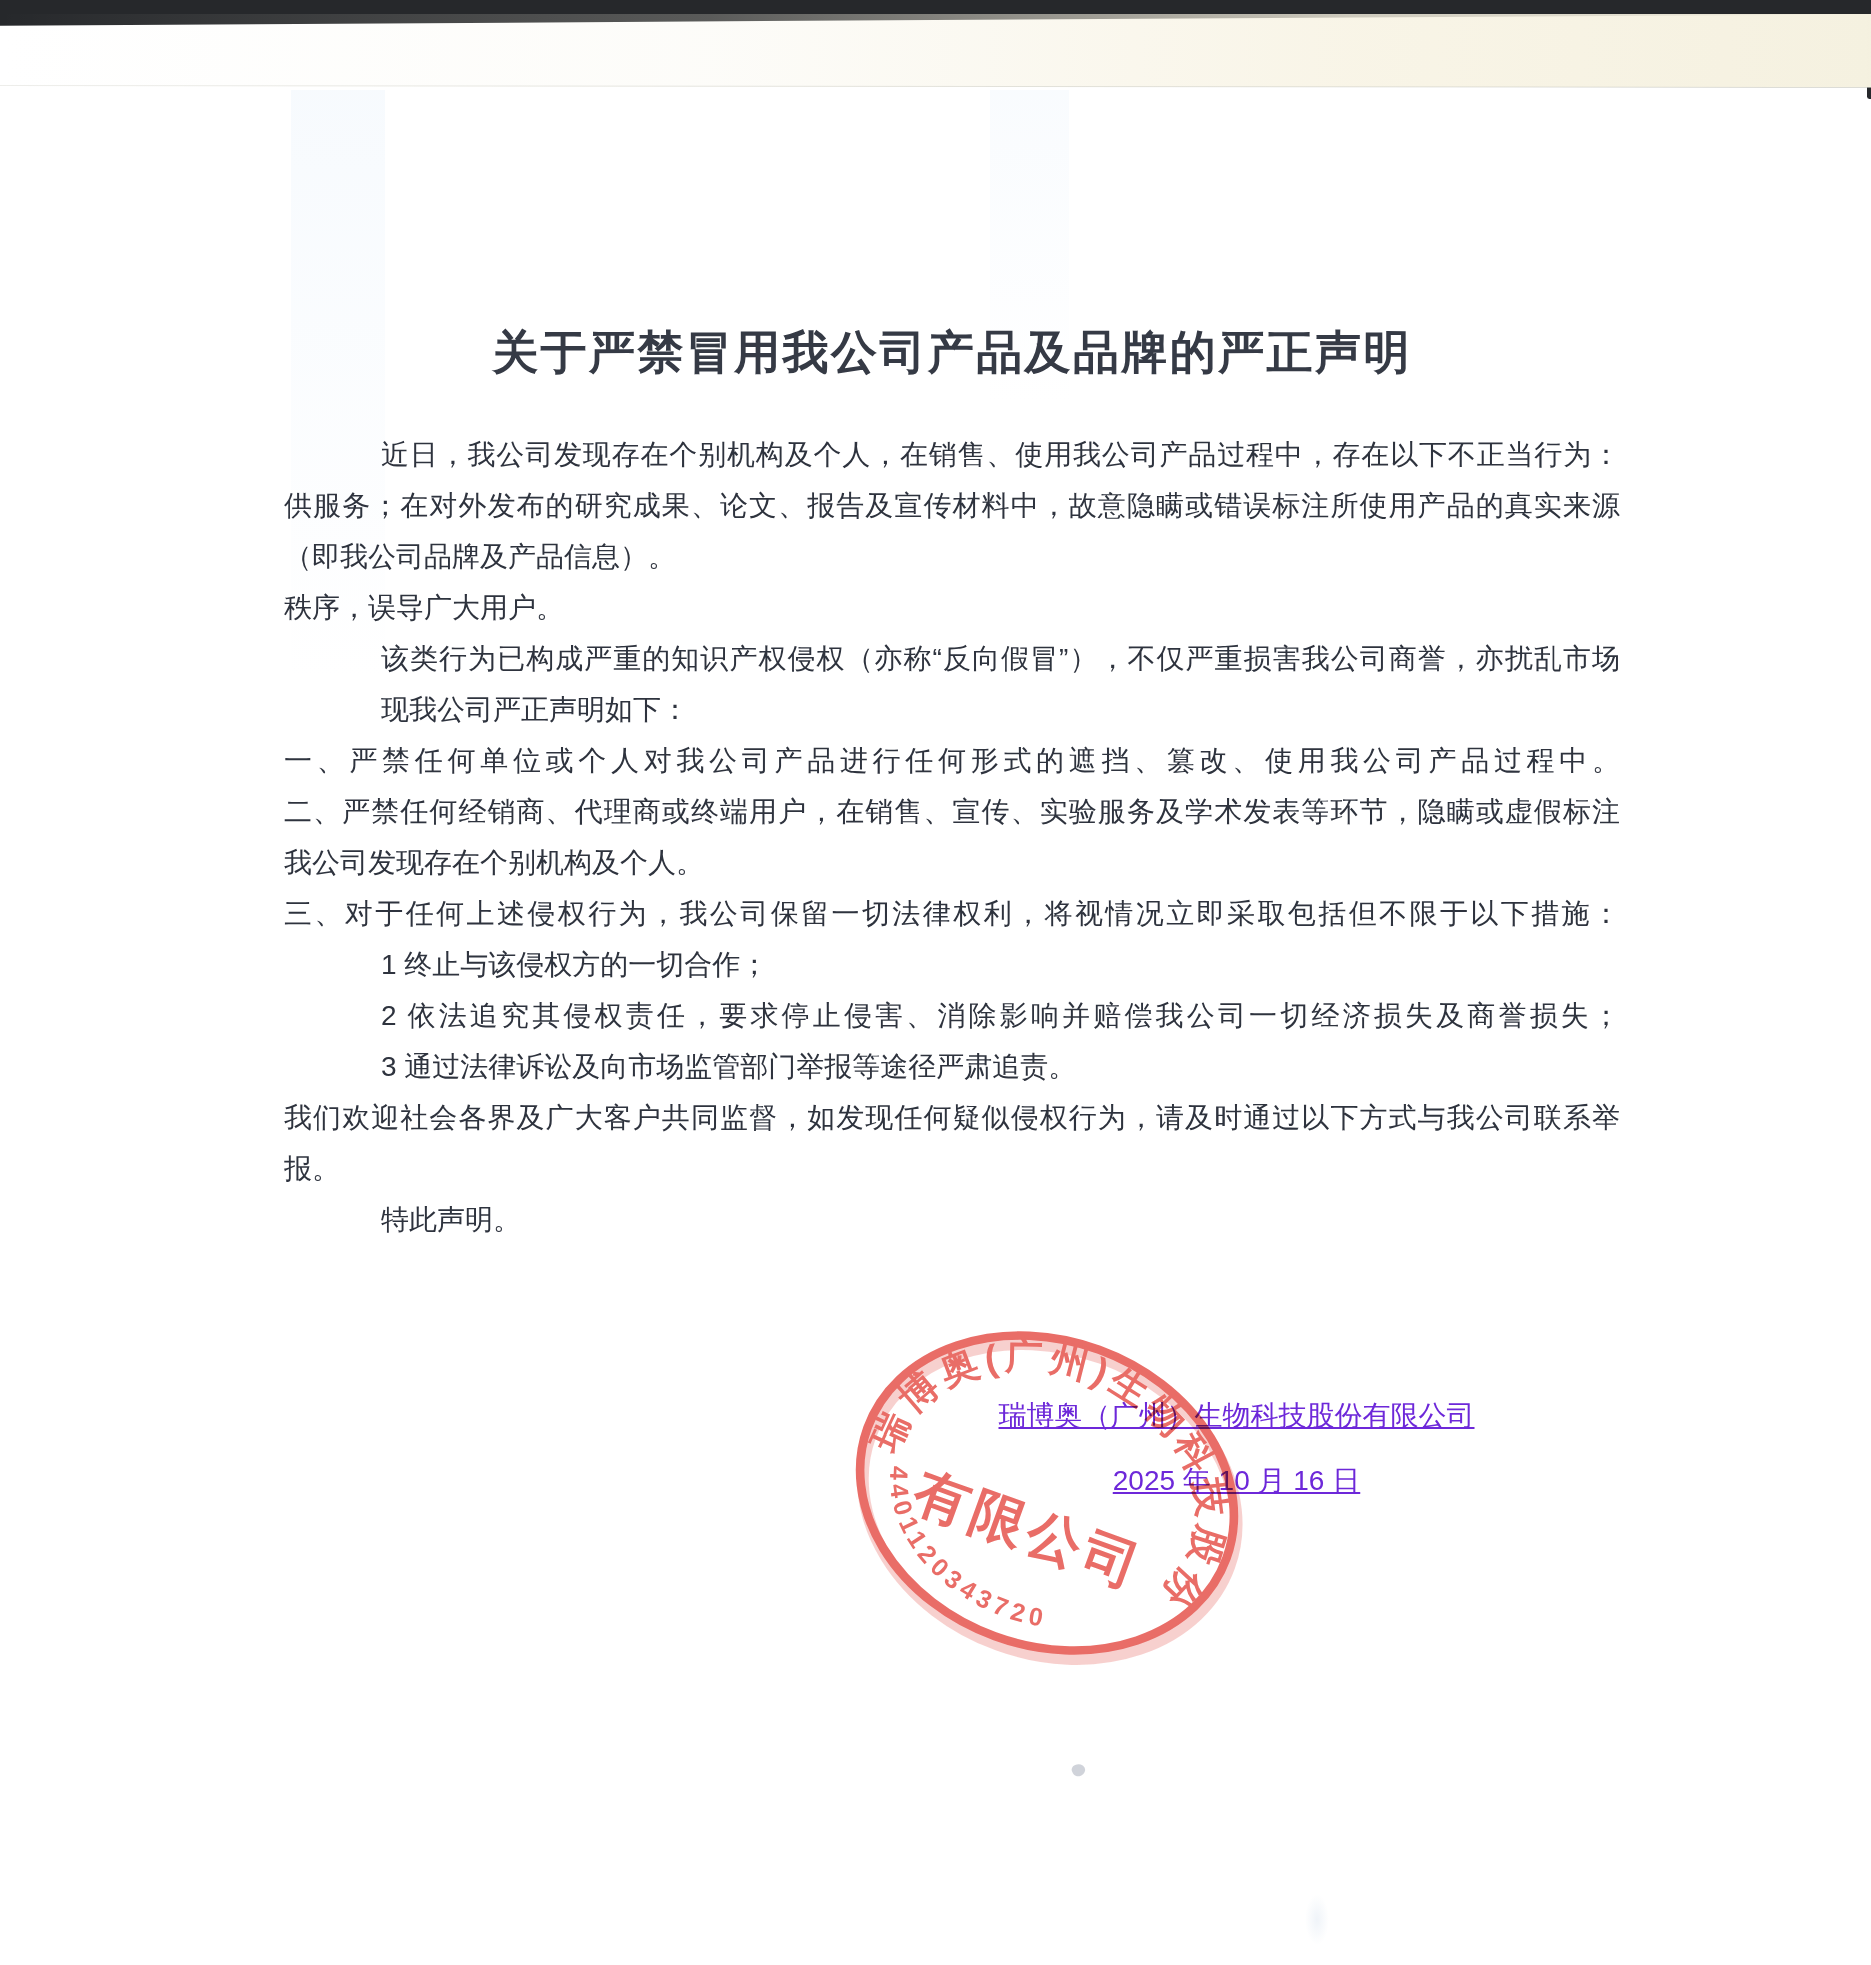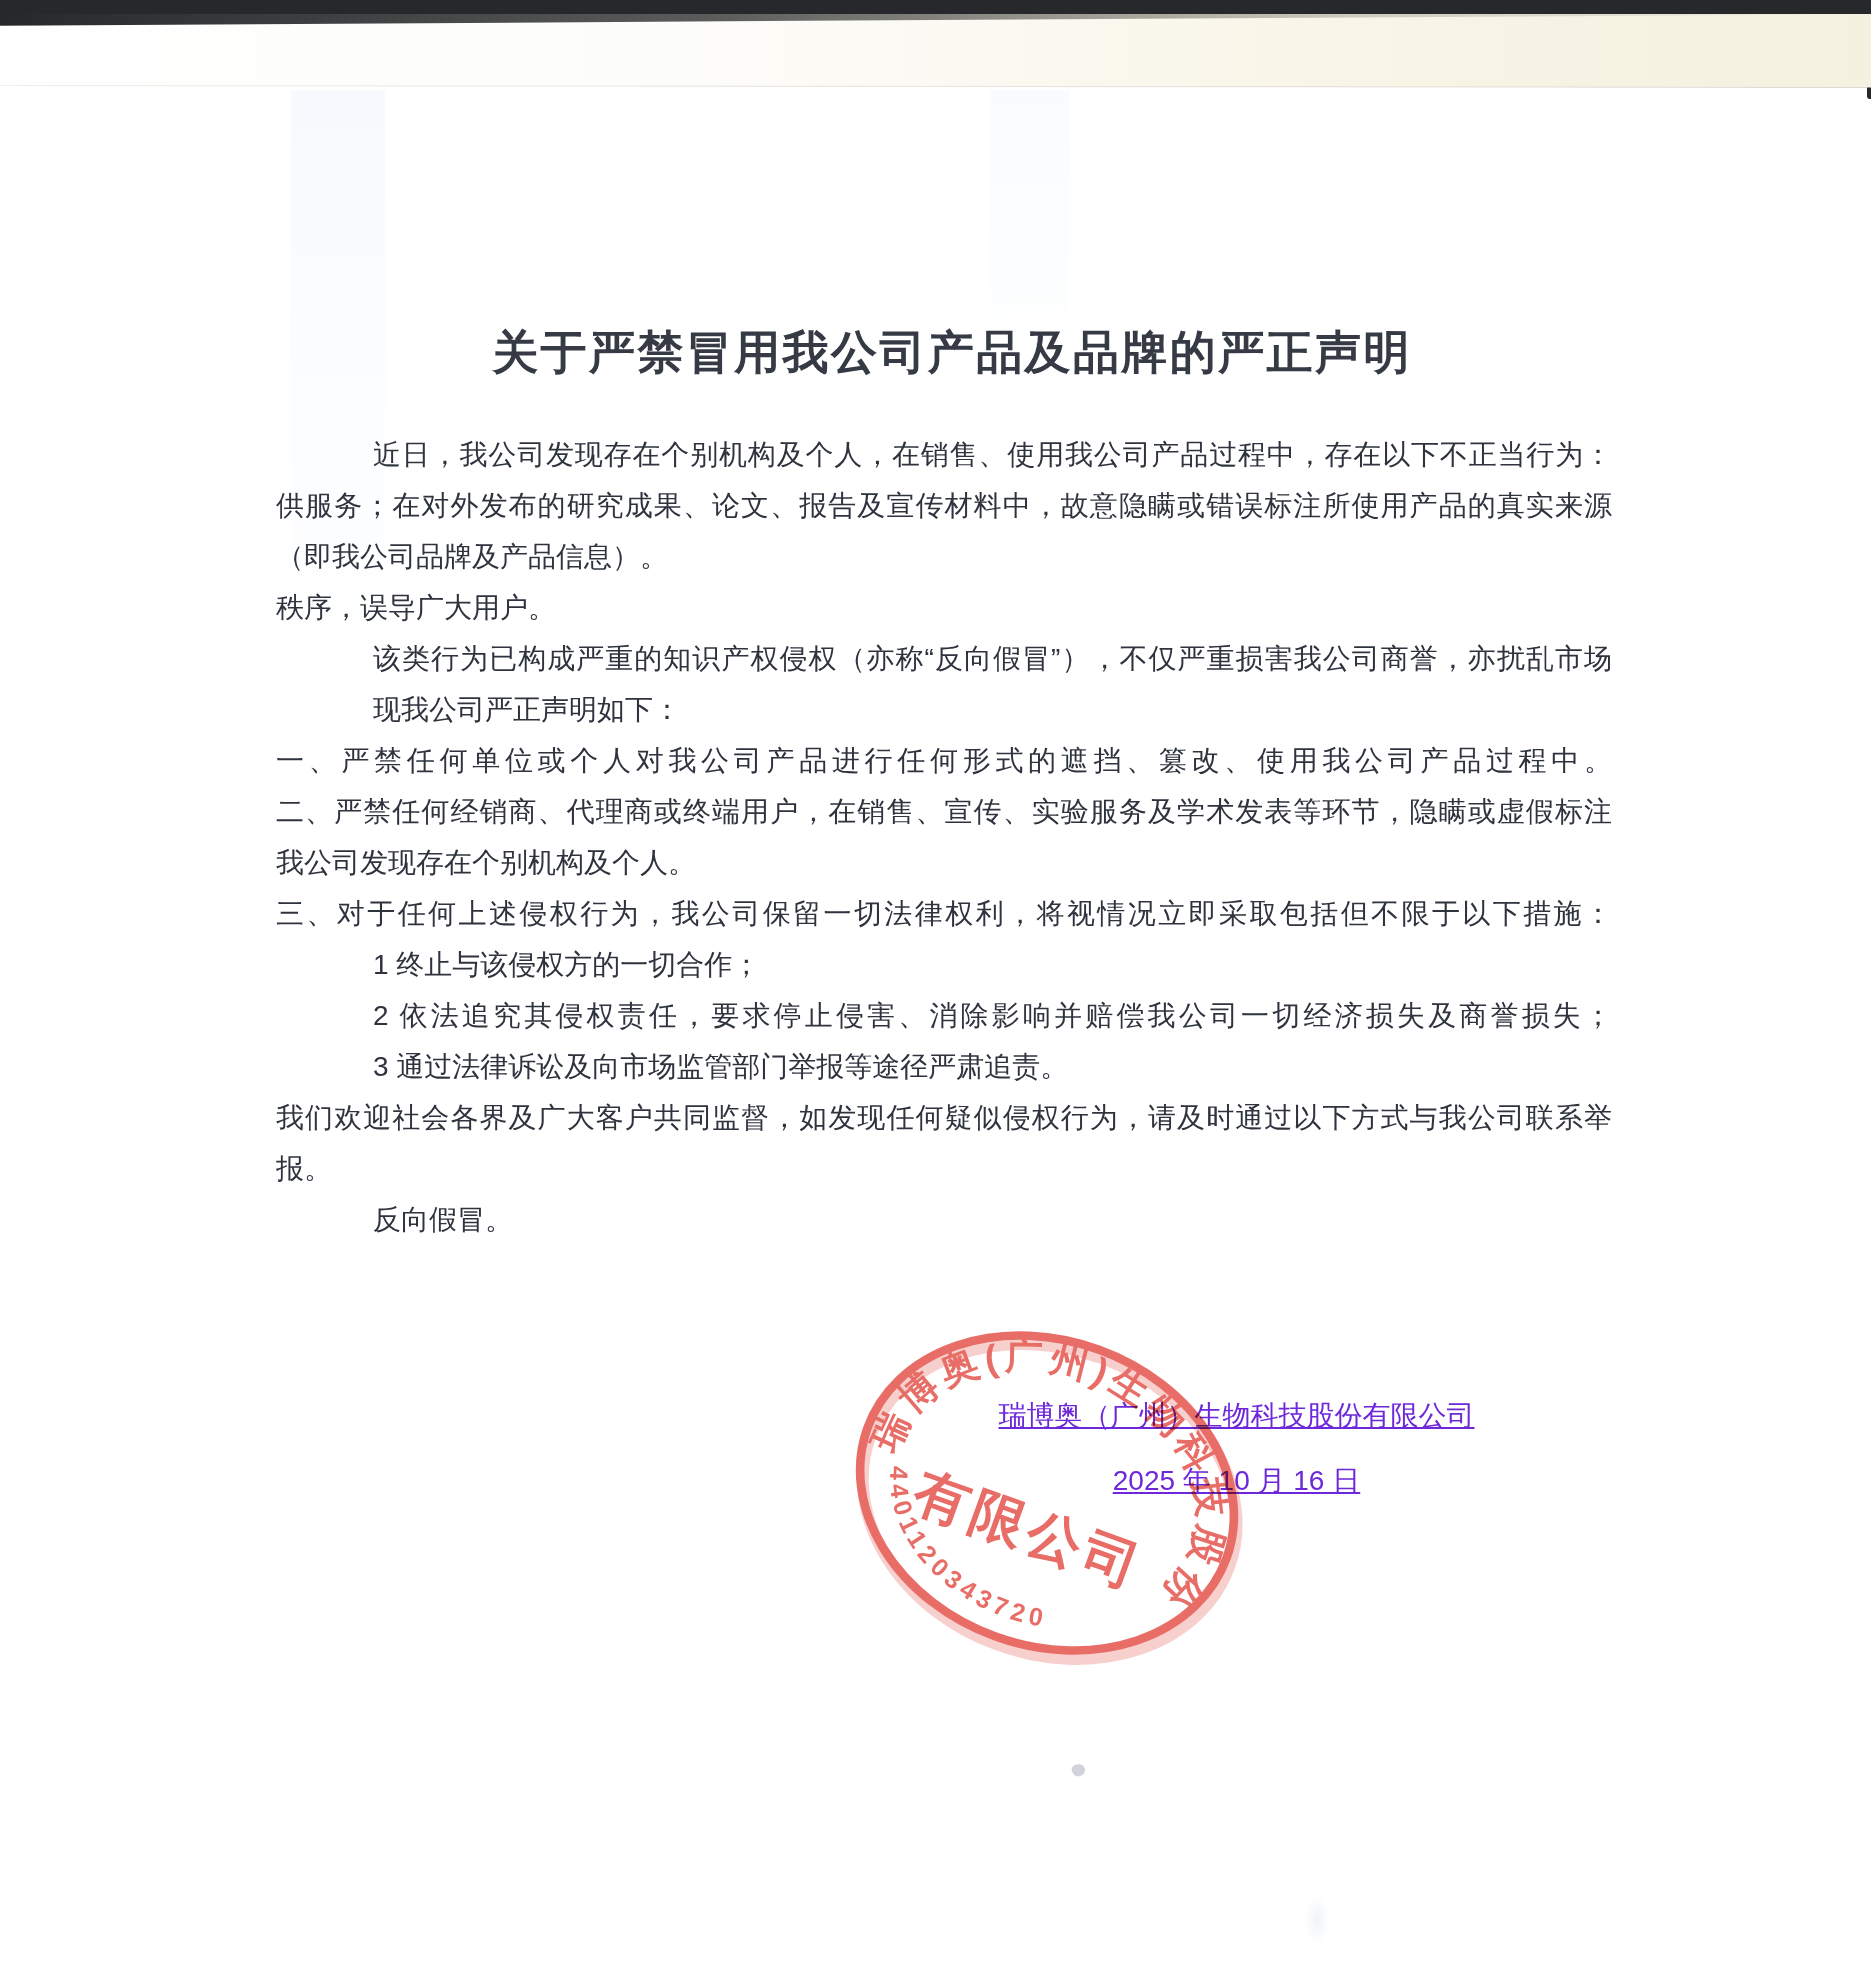--- a/index.html
+++ b/index.html
@@ -35,21 +35,21 @@
     border-radius:40% 60% 50% 50%;transform:rotate(-25deg);}
   .speck-blue{left:1305px;top:1894px;width:23.6px;height:51px;border-radius:50%;
     background:radial-gradient(ellipse at center,rgba(168,192,220,0.18),rgba(168,192,220,0) 70%);}
   
   .doc-title{
     position:absolute;left:276px;top:313px;width:1336px;margin:8px;
     font-size:46px;line-height:63px;font-weight:700;letter-spacing:2.4px;
     text-align:center;color:#353a45;
   }
   .doc-body{
-    position:absolute;left:276px;top:429px;width:1336px;
+    position:absolute;left:284px;top:429px;width:1336px;
     font-size:28px;line-height:51px;color:#2e333e;
   }
   .line{min-height:51px;white-space:pre-wrap;}
   .line.ind{text-indent:97px;}
   .line.j{text-align:justify;text-align-last:justify;}
   .signature{
     position:absolute;left:985px;top:1398px;width:503px;text-align:center;
     font-size:28px;color:#6d28d9;text-decoration:underline;
   }
   .sig-company{line-height:35px;}
@@ -105,21 +105,21 @@
       <div class="line ind">1 终止与该侵权方的一切合作；</div>
 
       <div class="line ind j">2 依法追究其侵权责任，要求停止侵害、消除影响并赔偿我公司一切经济损失及商誉损失；</div>
 
       <div class="line ind">3 通过法律诉讼及向市场监管部门举报等途径严肃追责。</div>
 
       <div class="line j">我们欢迎社会各界及广大客户共同监督，如发现任何疑似侵权行为，请及时通过以下方式与我公司联系举</div>
 
       <div class="line">报。</div>
 
-      <div class="line ind">反向假冒。</div>
+      <div class="line ind">特此声明。</div>
     </div>
 
   <div class="signature">
     <div class="sig-company">瑞博奥（广州）生物科技股份有限公司</div>
     <div class="sig-date">2025 年 10 月 16 日</div>
   </div>
 
   <svg class="stamp" viewBox="-570 -570 1140 1140">
     <g transform="rotate(20)">
       <ellipse class="ring main" rx="486" ry="388" stroke="#e7605a"></ellipse>

